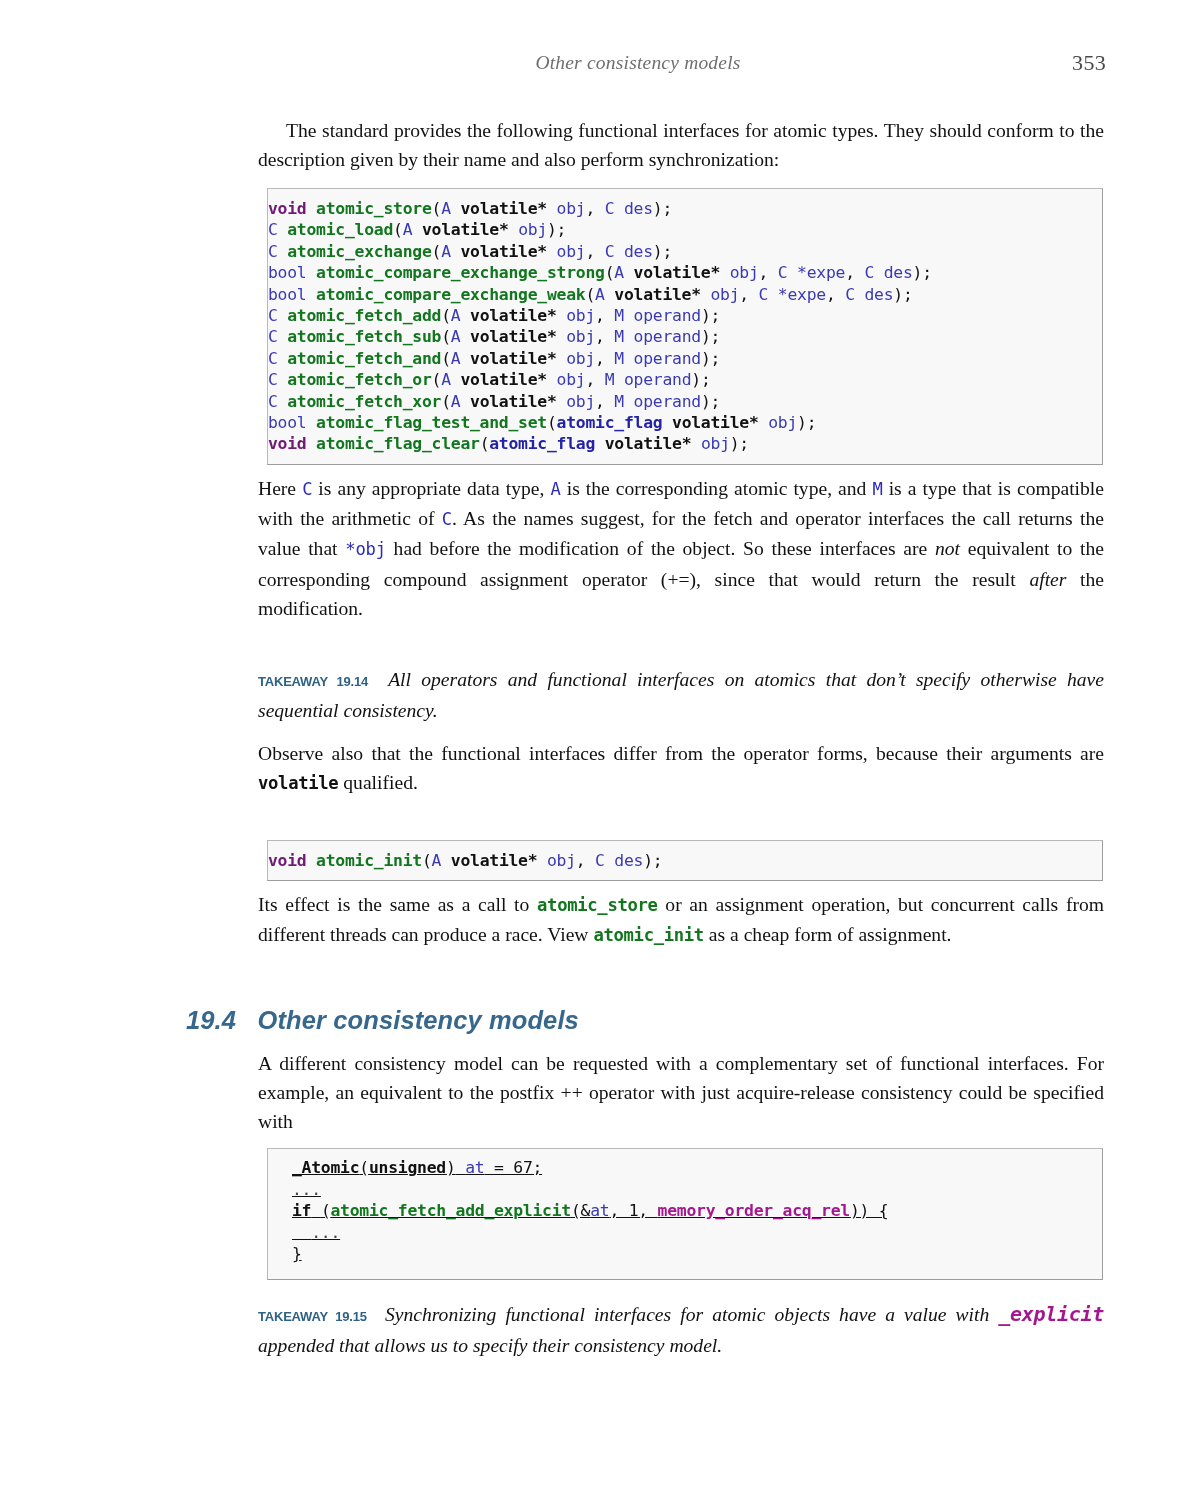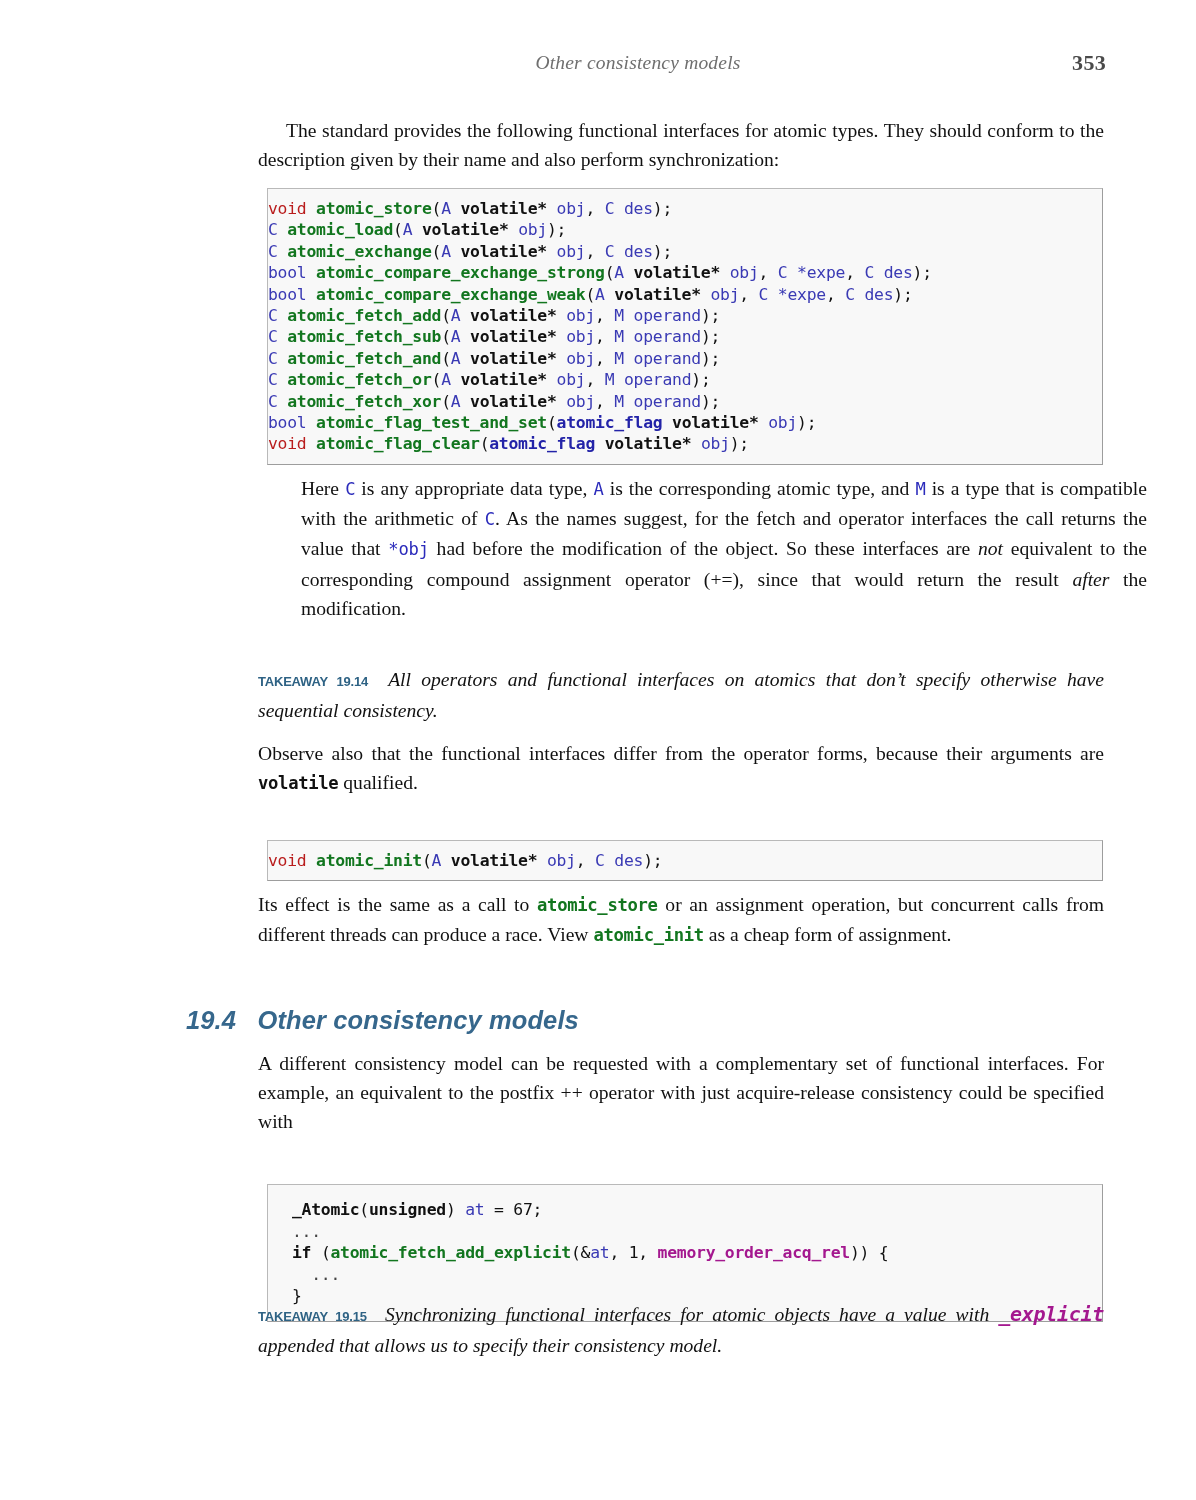--- a/index.html
+++ b/index.html
@@ -31,21 +31,21 @@
     font-style: italic;
     font-size: 19.5px;
     color: #6f6f6f;
     letter-spacing: 0.2px;
   }
   .rh-page {
     position: absolute;
     right: 0;
     top: -2px;
     font-size: 22px;
-    font-weight: bold;
+    font-weight: normal;
     color: #4a4a4a;
     letter-spacing: 0.3px;
   }
 
   
   .col {
     position: absolute;
     left: 258px;
     width: 846px;
   }
@@ -105,21 +105,21 @@
   }
   .codeblock pre {
     margin: 0;
     font-family: "DejaVu Sans Mono", monospace;
     font-size: 16.4px;
     line-height: 21.4px;
     letter-spacing: -0.25px;
     white-space: pre;
     color: #111111;
   }              
-  .kw-void   { color: #b91c1c; font-weight: normal; }
+  .kw-void   { color: #701a75; font-weight: bold; }
   .fn        { color: #12761f; font-weight: bold; }
   .typebold  { color: #111111; font-weight: bold; }
   .typeblue  { color: #2323a8; font-weight: bold; }
   .ident     { color: #3a3ab4; }
   .punct     { color: #111111; }
   .mo        { color: #a4188f; font-weight: bold; }
   .dots      { color: #444444; }
 
   
   .takeaway {
@@ -172,21 +172,21 @@
 <span class="ident">bool</span> <span class="fn">atomic_compare_exchange_weak</span><span class="punct">(</span><span class="ident">A</span> <span class="typebold">volatile</span><span class="typebold">*</span> <span class="ident">obj</span><span class="punct">,</span> <span class="ident">C *expe</span><span class="punct">,</span> <span class="ident">C des</span><span class="punct">);</span>
 <span class="ident">C</span> <span class="fn">atomic_fetch_add</span><span class="punct">(</span><span class="ident">A</span> <span class="typebold">volatile</span><span class="typebold">*</span> <span class="ident">obj</span><span class="punct">,</span> <span class="ident">M operand</span><span class="punct">);</span>
 <span class="ident">C</span> <span class="fn">atomic_fetch_sub</span><span class="punct">(</span><span class="ident">A</span> <span class="typebold">volatile</span><span class="typebold">*</span> <span class="ident">obj</span><span class="punct">,</span> <span class="ident">M operand</span><span class="punct">);</span>
 <span class="ident">C</span> <span class="fn">atomic_fetch_and</span><span class="punct">(</span><span class="ident">A</span> <span class="typebold">volatile</span><span class="typebold">*</span> <span class="ident">obj</span><span class="punct">,</span> <span class="ident">M operand</span><span class="punct">);</span>
 <span class="ident">C</span> <span class="fn">atomic_fetch_or</span><span class="punct">(</span><span class="ident">A</span> <span class="typebold">volatile</span><span class="typebold">*</span> <span class="ident">obj</span><span class="punct">,</span> <span class="ident">M operand</span><span class="punct">);</span>
 <span class="ident">C</span> <span class="fn">atomic_fetch_xor</span><span class="punct">(</span><span class="ident">A</span> <span class="typebold">volatile</span><span class="typebold">*</span> <span class="ident">obj</span><span class="punct">,</span> <span class="ident">M operand</span><span class="punct">);</span>
 <span class="ident">bool</span> <span class="fn">atomic_flag_test_and_set</span><span class="punct">(</span><span class="typeblue">atomic_flag</span> <span class="typebold">volatile</span><span class="typebold">*</span> <span class="ident">obj</span><span class="punct">);</span>
 <span class="kw-void">void</span> <span class="fn">atomic_flag_clear</span><span class="punct">(</span><span class="typeblue">atomic_flag</span> <span class="typebold">volatile</span><span class="typebold">*</span> <span class="ident">obj</span><span class="punct">);</span></pre>
 </div>
 
-<div class="col" style="top:474px;margin-left:43px;">
+<div class="col" style="top:474px;">
   <p class="body-text"><span>Here </span><span class="ic">C</span><span> is any appropriate data type, </span><span class="ic">A</span><span> is the corresponding atomic type, and </span><span class="ic">M</span><span> is a type that is compatible with the arithmetic of </span><span class="ic">C</span><span>.  As the names suggest, for the fetch and operator interfaces the call returns the value that </span><span class="ic">*obj</span><span> had before the modification of the object. So these interfaces are </span><em>not</em><span> equivalent to the corresponding compound assignment operator (+=), since that would return the result </span><em>after</em><span> the modification.</span></p>
 
 </div>
 
 <div class="col" style="top:665px;">
   <p class="takeaway"><span class="tk-label">TAKEAWAY 19.14</span>&nbsp; <span>All operators and functional interfaces on atomics that don’t specify otherwise have sequential consistency.</span></p>
 </div>
 
 <div class="col" style="top:739px;">
   <p class="body-text"><span>Observe also that the functional interfaces differ from the operator forms, because their arguments are </span><span class="ic-bold">volatile</span><span> qualified.</span></p>
@@ -200,21 +200,21 @@
 <div class="col" style="top:890px;">
   <p class="body-text"><span>Its effect is the same as a call to </span><span class="ic-green">atomic_store</span><span> or an assignment operation, but concurrent calls from different threads can produce a race.  View </span><span class="ic-green">atomic_init</span><span> as a cheap form of assignment.</span></p>
 </div>
 
 <div class="section-head" style="top:1006px;"><span>19.4</span>   <span>Other consistency models</span></div>
 
 <div class="col" style="top:1049px;">
   <p class="body-text">A different consistency model can be requested with a complementary set of functional interfaces. For example, an equivalent to the postfix ++ operator with just acquire-release consistency could be specified with</p>
 </div>
 
-<div class="codeblock" style="top:1184px; padding:14px 0 14px 0;">
+<div class="codeblock" style="top:1148px; padding:8px 0 14px 0;text-decoration:underline;">
   <pre style="line-height:21.6px; padding-left:24px;"><span class="typebold">_Atomic</span><span class="punct">(</span><span class="typebold">unsigned</span><span class="punct">)</span> <span class="ident">at</span> <span class="punct">= 67;</span>
 <span class="dots">...</span>
 <span class="typebold">if</span> <span class="punct">(</span><span class="fn">atomic_fetch_add_explicit</span><span class="punct">(&amp;</span><span class="ident">at</span><span class="punct">, 1, </span><span class="mo">memory_order_acq_rel</span><span class="punct">)) {</span>
   <span class="dots">...</span>
 <span class="punct">}</span></pre>
 </div>
 
 <div class="col" style="top:1300px;">
   <p class="takeaway"><span class="tk-label">TAKEAWAY 19.15</span>&nbsp; <span>Synchronizing functional interfaces for atomic objects have a value with </span><span class="ic-magenta">_explicit</span><span> appended that allows us to specify their consistency model.</span></p>
 </div>

